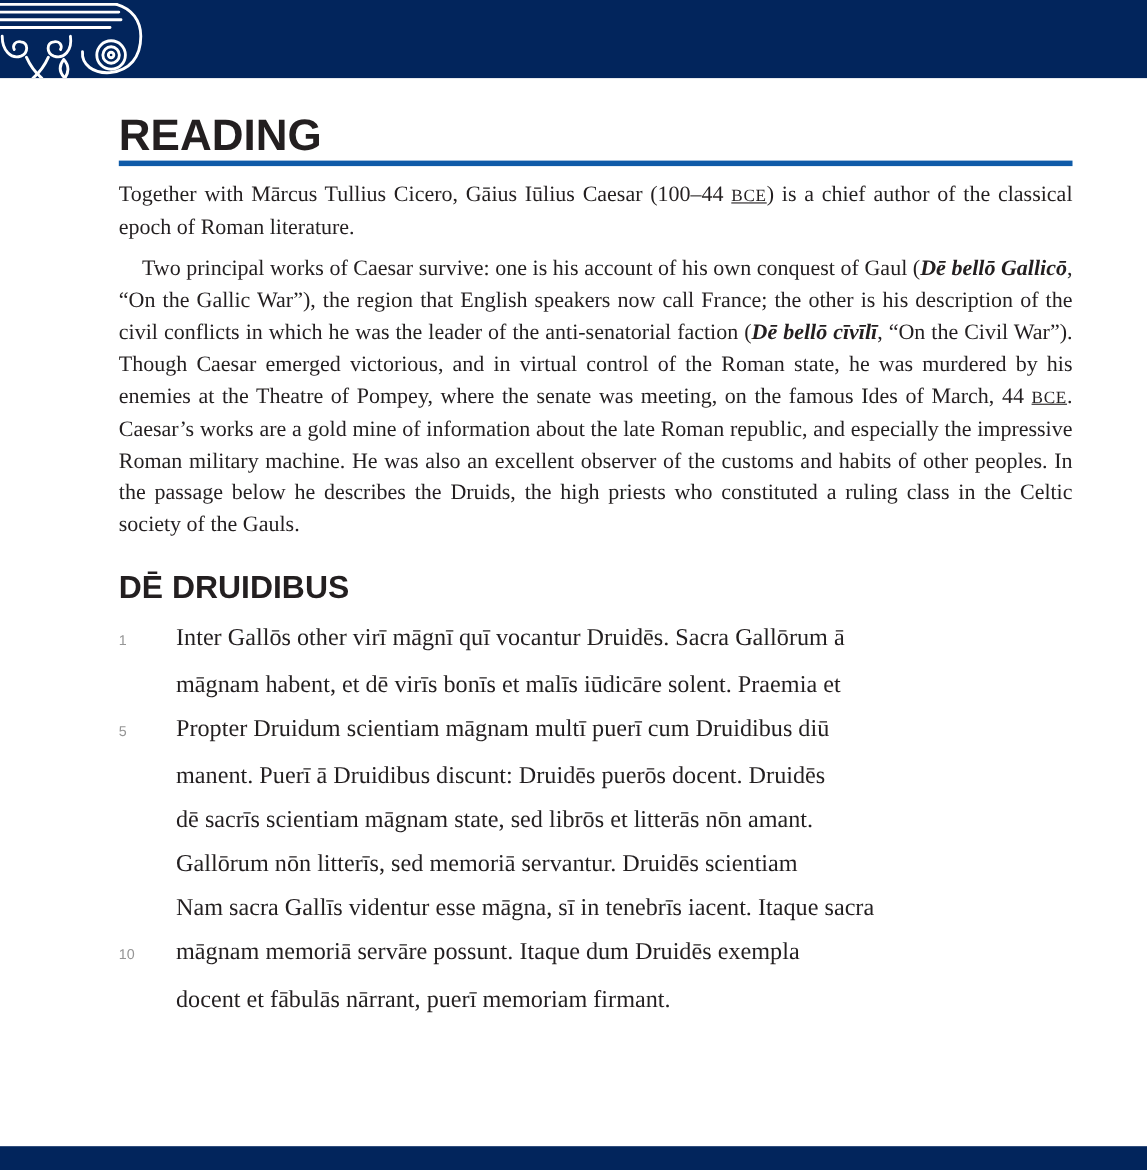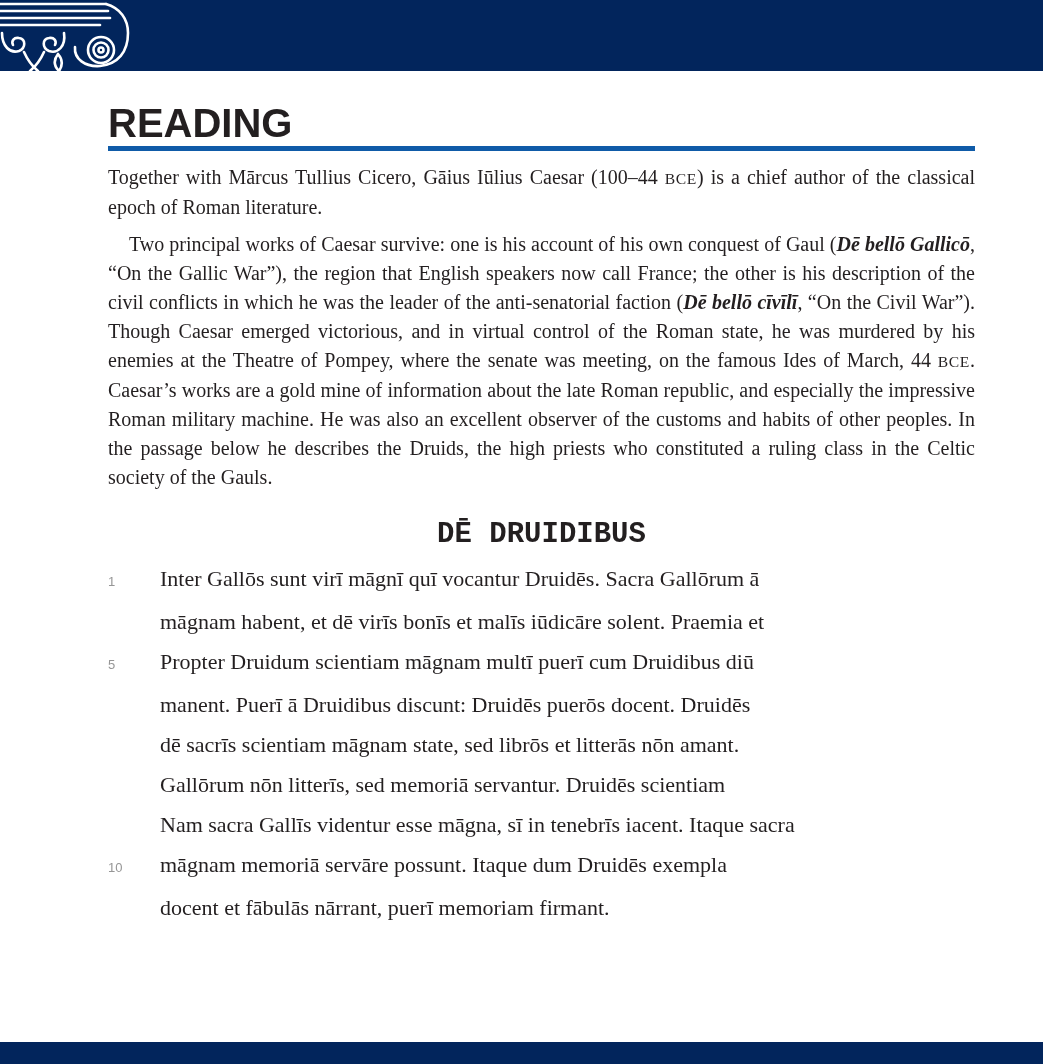--- a/index.html
+++ b/index.html
@@ -46,30 +46,29 @@
     font-family: "Liberation Serif", serif;
     font-size: 20px;
     line-height: 29px;
     text-align: justify;
     margin: 0;
     color: var(--text, #231f20);
   }
   .para1 { margin-top: 12px; }
   .para2 { margin-top: 8px; text-indent: 21px; }
   .intro .i { font-style: italic; font-weight: bold; }
-  .intro .sc { font-size: 0.78em; letter-spacing: 0.04em; }
+  .intro .sc { font-size: 0.78em; letter-spacing: 0.04em; text-decoration: underline; }
 
   .passage-title {
     margin: 26px 0 0 0;
-    font-family: Liberation Mono, monospace;
+    font-family: Liberation Sans, sans-serif;
     font-weight: bold;
     font-size: 29px;
     line-height: 34px;
     color: var(--text, #231f20);
-    text-align: center;
   }
   .passage { margin-top: 7px; }
   .latin-line {
     display: flex;
     align-items: baseline;
     font-family: "Liberation Serif", serif;
     font-size: 22px;
     line-height: 40px;
     color: var(--text, #231f20);
   }
@@ -113,21 +112,21 @@
       <div class="title-rule"></div>
       <p class="intro para1"><span>Together with Mārcus Tullius Cicero, Gāius Iūlius Caesar (100–44 </span><span class="sc">BCE</span><span>) is a chief author of the classical epoch of Roman literature.</span></p>
       <p class="intro para2"><span>Two principal works of Caesar survive: one is his account of his own conquest of Gaul (</span><span class="i">Dē bellō Gallicō</span><span>, “On the Gallic War”), the region that English speakers now call France; the other is his description of the civil conflicts in which he was the leader of the anti-senatorial faction (</span><span class="i">Dē bellō cīvīlī</span><span>, “On the Civil War”). Though Caesar emerged victorious, and in virtual control of the Roman state, he was murdered by his enemies at the Theatre of Pompey, where the senate was meeting, on the famous Ides of March, 44 </span><span class="sc">BCE</span><span>. Caesar’s works are a gold mine of information about the late Roman republic, and especially the impressive Roman military machine. He was also an excellent observer of the customs and habits of other peoples. In the passage below he describes the Druids, the high priests who constituted a ruling class in the Celtic society of the Gauls.</span></p>
     </section>
 
     <section>
       <h2 class="passage-title">DĒ DRUIDIBUS</h2>
       <div class="passage">
           <div class="latin-line">
             <span class="line-no">1</span>
-            <span class="line-text">Inter Gallōs sunt virī māgnī quī vocantur Druidēs. Sacra Gallōrum ā</span>
+            <span class="line-text">Inter Gallōs other virī māgnī quī vocantur Druidēs. Sacra Gallōrum ā</span>
           </div>
           <div class="latin-line">
             <span class="line-no"></span>
             <span class="line-text">māgnam habent, et dē virīs bonīs et malīs iūdicāre solent. Praemia et</span>
           </div>
           <div class="latin-line">
             <span class="line-no">5</span>
             <span class="line-text">Propter Druidum scientiam māgnam multī puerī cum Druidibus diū</span>
           </div>
           <div class="latin-line">

